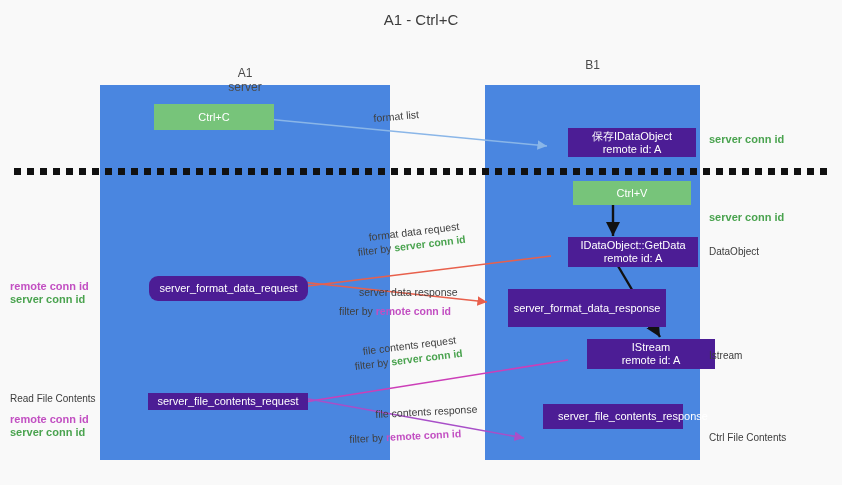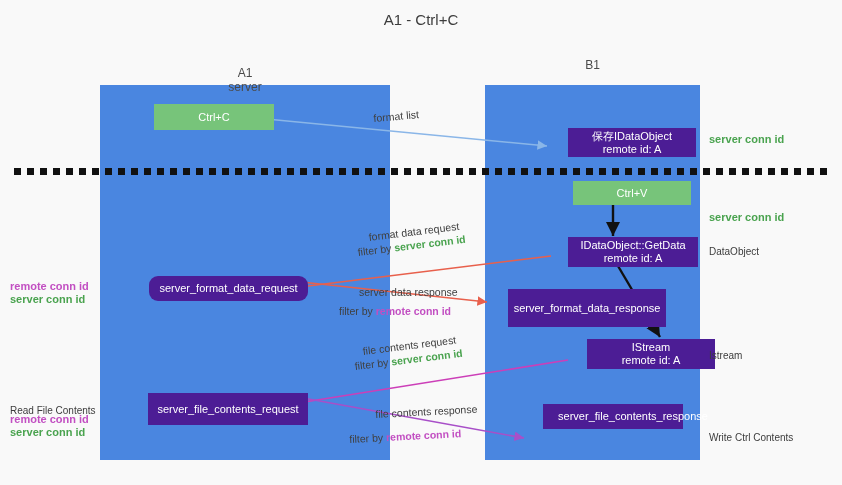--- a/index.html
+++ b/index.html
@@ -140,21 +140,21 @@
 
   <div class="box orange" style="left:489px;top:289px;width:158px;height:38px;">
     <span>server_format_data_response</span>
   </div>
 
   <div class="box orange" style="left:568px;top:339px;width:128px;height:30px;flex-direction:column;justify-content:center;">
     <b>IStream</b>
     <b>remote id: A</b>
   </div>
 
-  <div class="box orange" style="left:129px;top:393px;width:160px;height:32px;">
+  <div class="box orange" style="left:129px;top:393px;width:160px;height:17px;">
     <span>server_file_contents_request</span>
   </div>
 
   <div class="box orange" style="left:524px;top:404px;width:140px;height:25px;padding-left:44px;">
     <span>server_file_contents_response</span>
   </div>
 
   <div class="lbl rot" style="left:373px;top:112px;transform:rotate(-5deg);">format list</div>
 
   <div class="lbl rot" style="left:368px;top:231px;transform:rotate(-7deg);">format data request</div>
@@ -174,22 +174,22 @@
 
   <div class="lbl rot" style="left:375px;top:408px;transform:rotate(-3deg);">file contents response</div>
   <div class="lbl rot" style="left:349px;top:433px;transform:rotate(-3deg);">
     <span>filter by </span><span class="magenta-t">remote conn id</span>
   </div>
 
   <div class="side green-t" style="left:709px;top:132px;">server conn id</div>
   <div class="side green-t" style="left:709px;top:210px;">server conn id</div>
   <div class="plainlabel" style="left:709px;top:245px;">DataObject</div>
   <div class="plainlabel" style="left:709px;top:349px;">Istream</div>
-  <div class="plainlabel" style="left:709px;top:431px;">Write Ctrl Contents</div>
+  <div class="plainlabel" style="left:709px;top:431px;">Ctrl File Contents</div>
 
   <div class="side magenta-t" style="left:10px;top:279px;">remote conn id</div>
   <div class="side green-t" style="left:10px;top:292px;">server conn id</div>
 
-  <div class="plainlabel" style="left:10px;top:404px;">Read File Contents</div>
+  <div class="plainlabel" style="left:10px;top:392px;">Read File Contents</div>
   <div class="side magenta-t" style="left:10px;top:412px;">remote conn id</div>
   <div class="side green-t" style="left:10px;top:425px;">server conn id</div>
 
 </div>
 
 </body></html>

